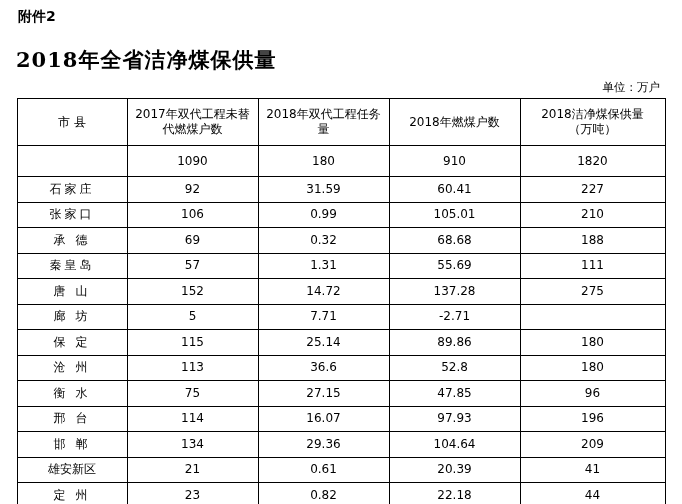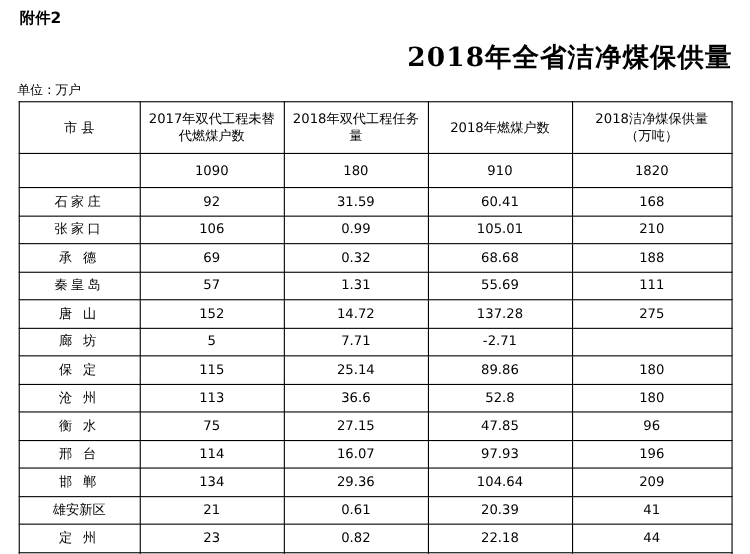--- a/index.html
+++ b/index.html
@@ -23,29 +23,30 @@
     padding: 6px 16px 0 16px;
   }
   .doc-label {
     font-size: 14px;
     font-weight: bold;
     font-family: "DejaVu Sans", sans-serif;
     margin: 2px 0 0 2px;
     letter-spacing: 0px;
   }
   .doc-title {
-    text-align: right;
-    font-size: 24px;
+    text-align: left;
+    font-size: 21px;
     font-weight: bold;
     font-family: "DejaVu Serif", serif;
-    margin-top: 10px;
+    margin-top: 20px;
     margin-bottom: 4px;
     letter-spacing: 1px;
   }
   .unit-line {
+    text-align: right;
     font-size: 11.5px;
     margin-right: 6px;
     margin-top: 6px;
     margin-bottom: 3px;
   }
   table.data-table {
     border-collapse: collapse;
     width: 648px;
     margin: 0 auto;
     table-layout: fixed;
@@ -130,21 +131,21 @@
         <td>180</td>
         <td>910</td>
         <td>1820</td>
       </tr>
 
       <tr>
         <td class="city-name">石家庄</td>
         <td>92</td>
         <td>31.59</td>
         <td>60.41</td>
-        <td>168</td>
+        <td>227</td>
       </tr>
       <tr>
         <td class="city-name">张家口</td>
         <td>106</td>
         <td>0.99</td>
         <td>105.01</td>
         <td>210</td>
       </tr>
       <tr>
         <td class="city-name">承  德</td>

